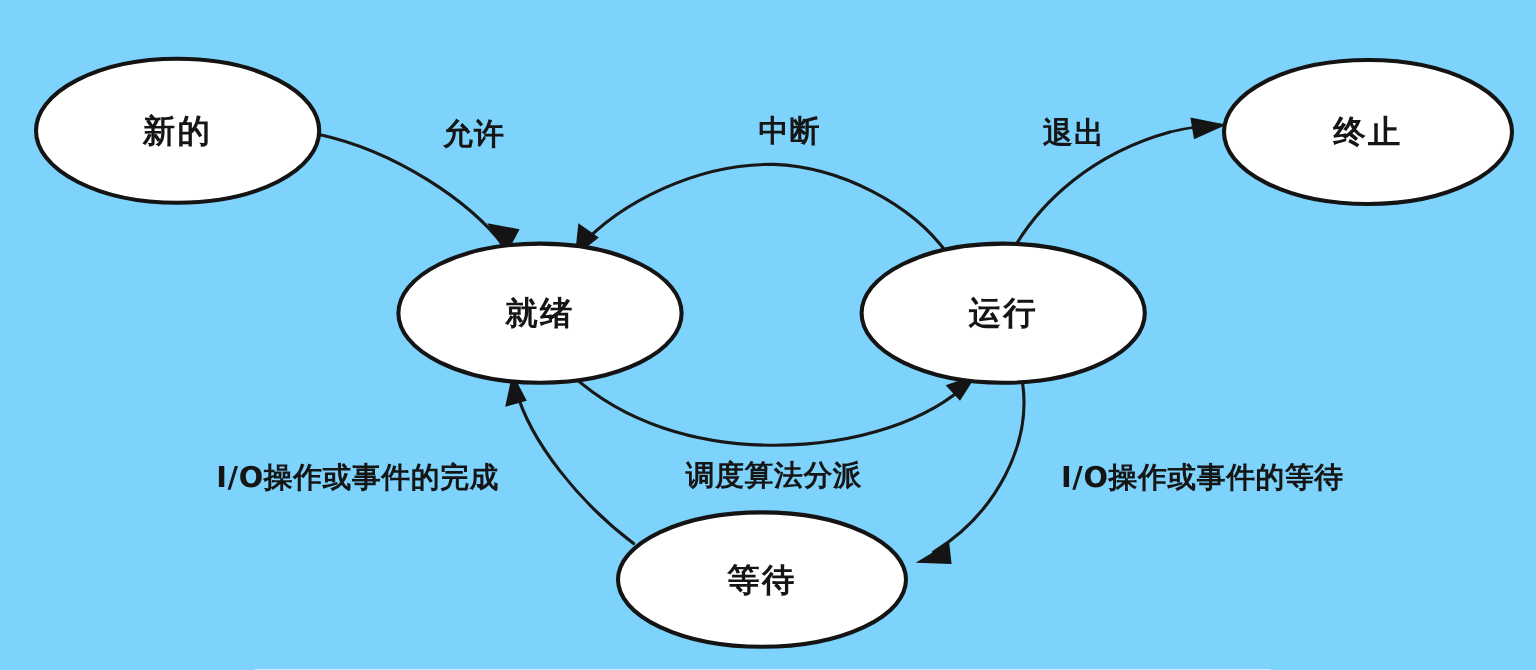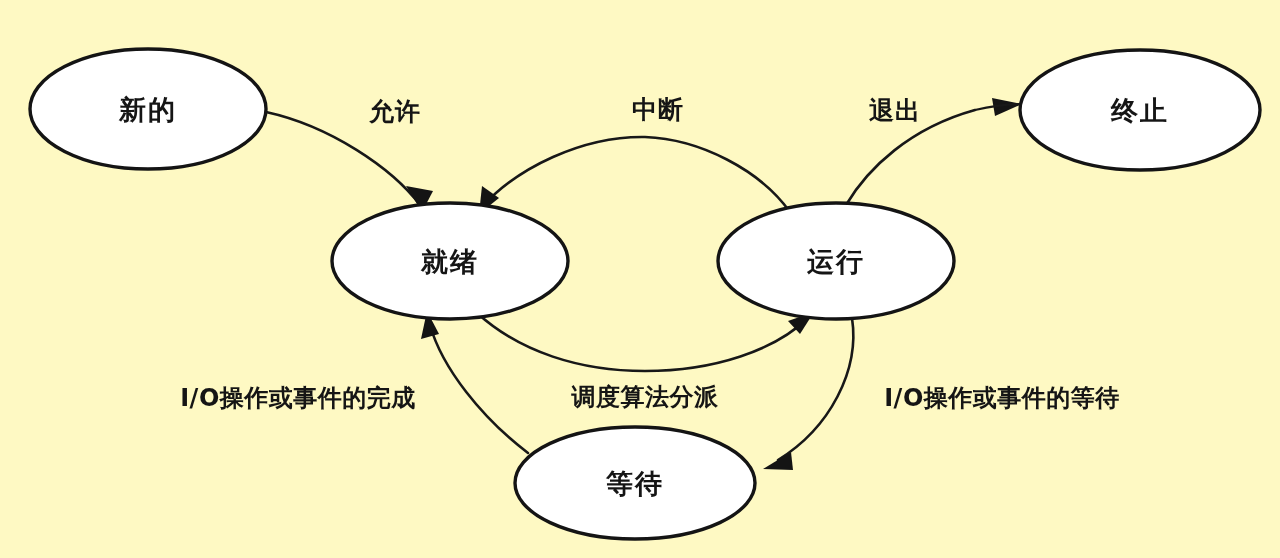--- a/index.html
+++ b/index.html
@@ -11,21 +11,21 @@
   body {
     width: 1280px;
     height: 558px;
     overflow: hidden;
     font-family: "Liberation Serif", "DejaVu Serif", serif;
   }
   #diagram-root {
     position: relative;
     width: 1280px;
     height: 558px;
-    background: #fef9c3;
+    background: #7dd3fc;
   }
   svg.canvas {
     position: absolute;
     top: 0;
     left: 0;
     width: 1280px;
     height: 558px;
   }
   .node-ellipse {
     fill: #ffffff;

